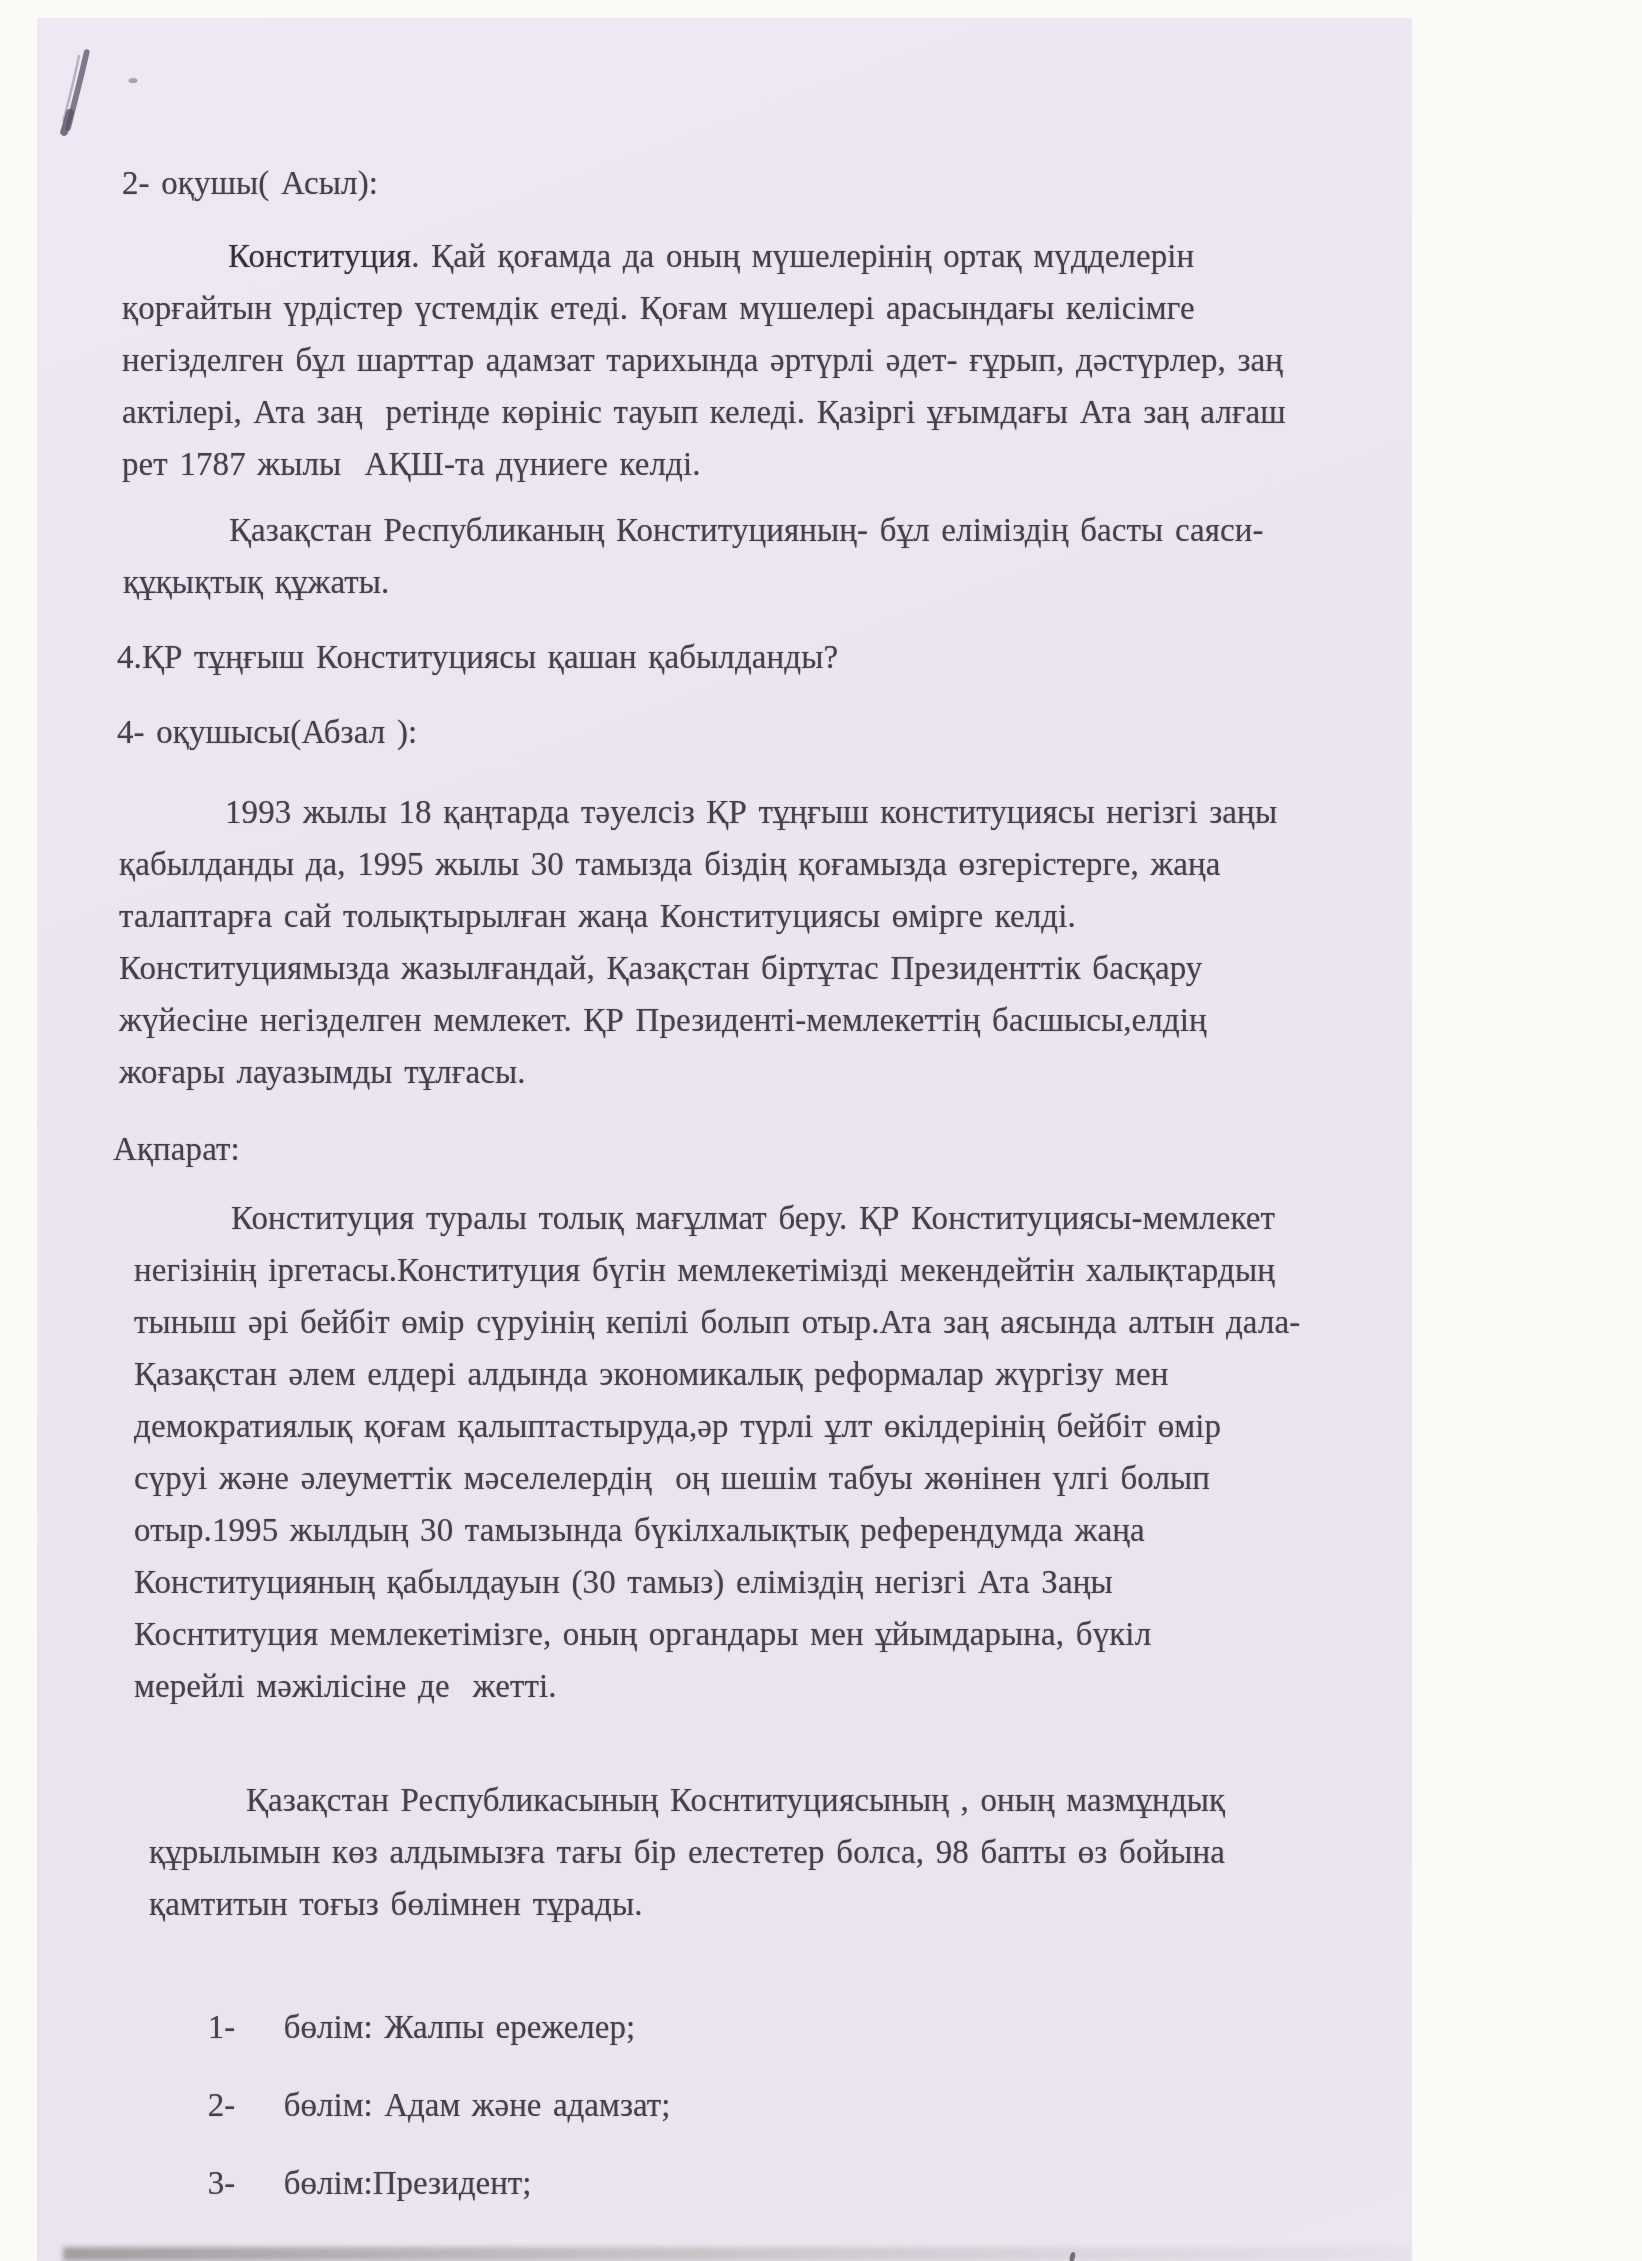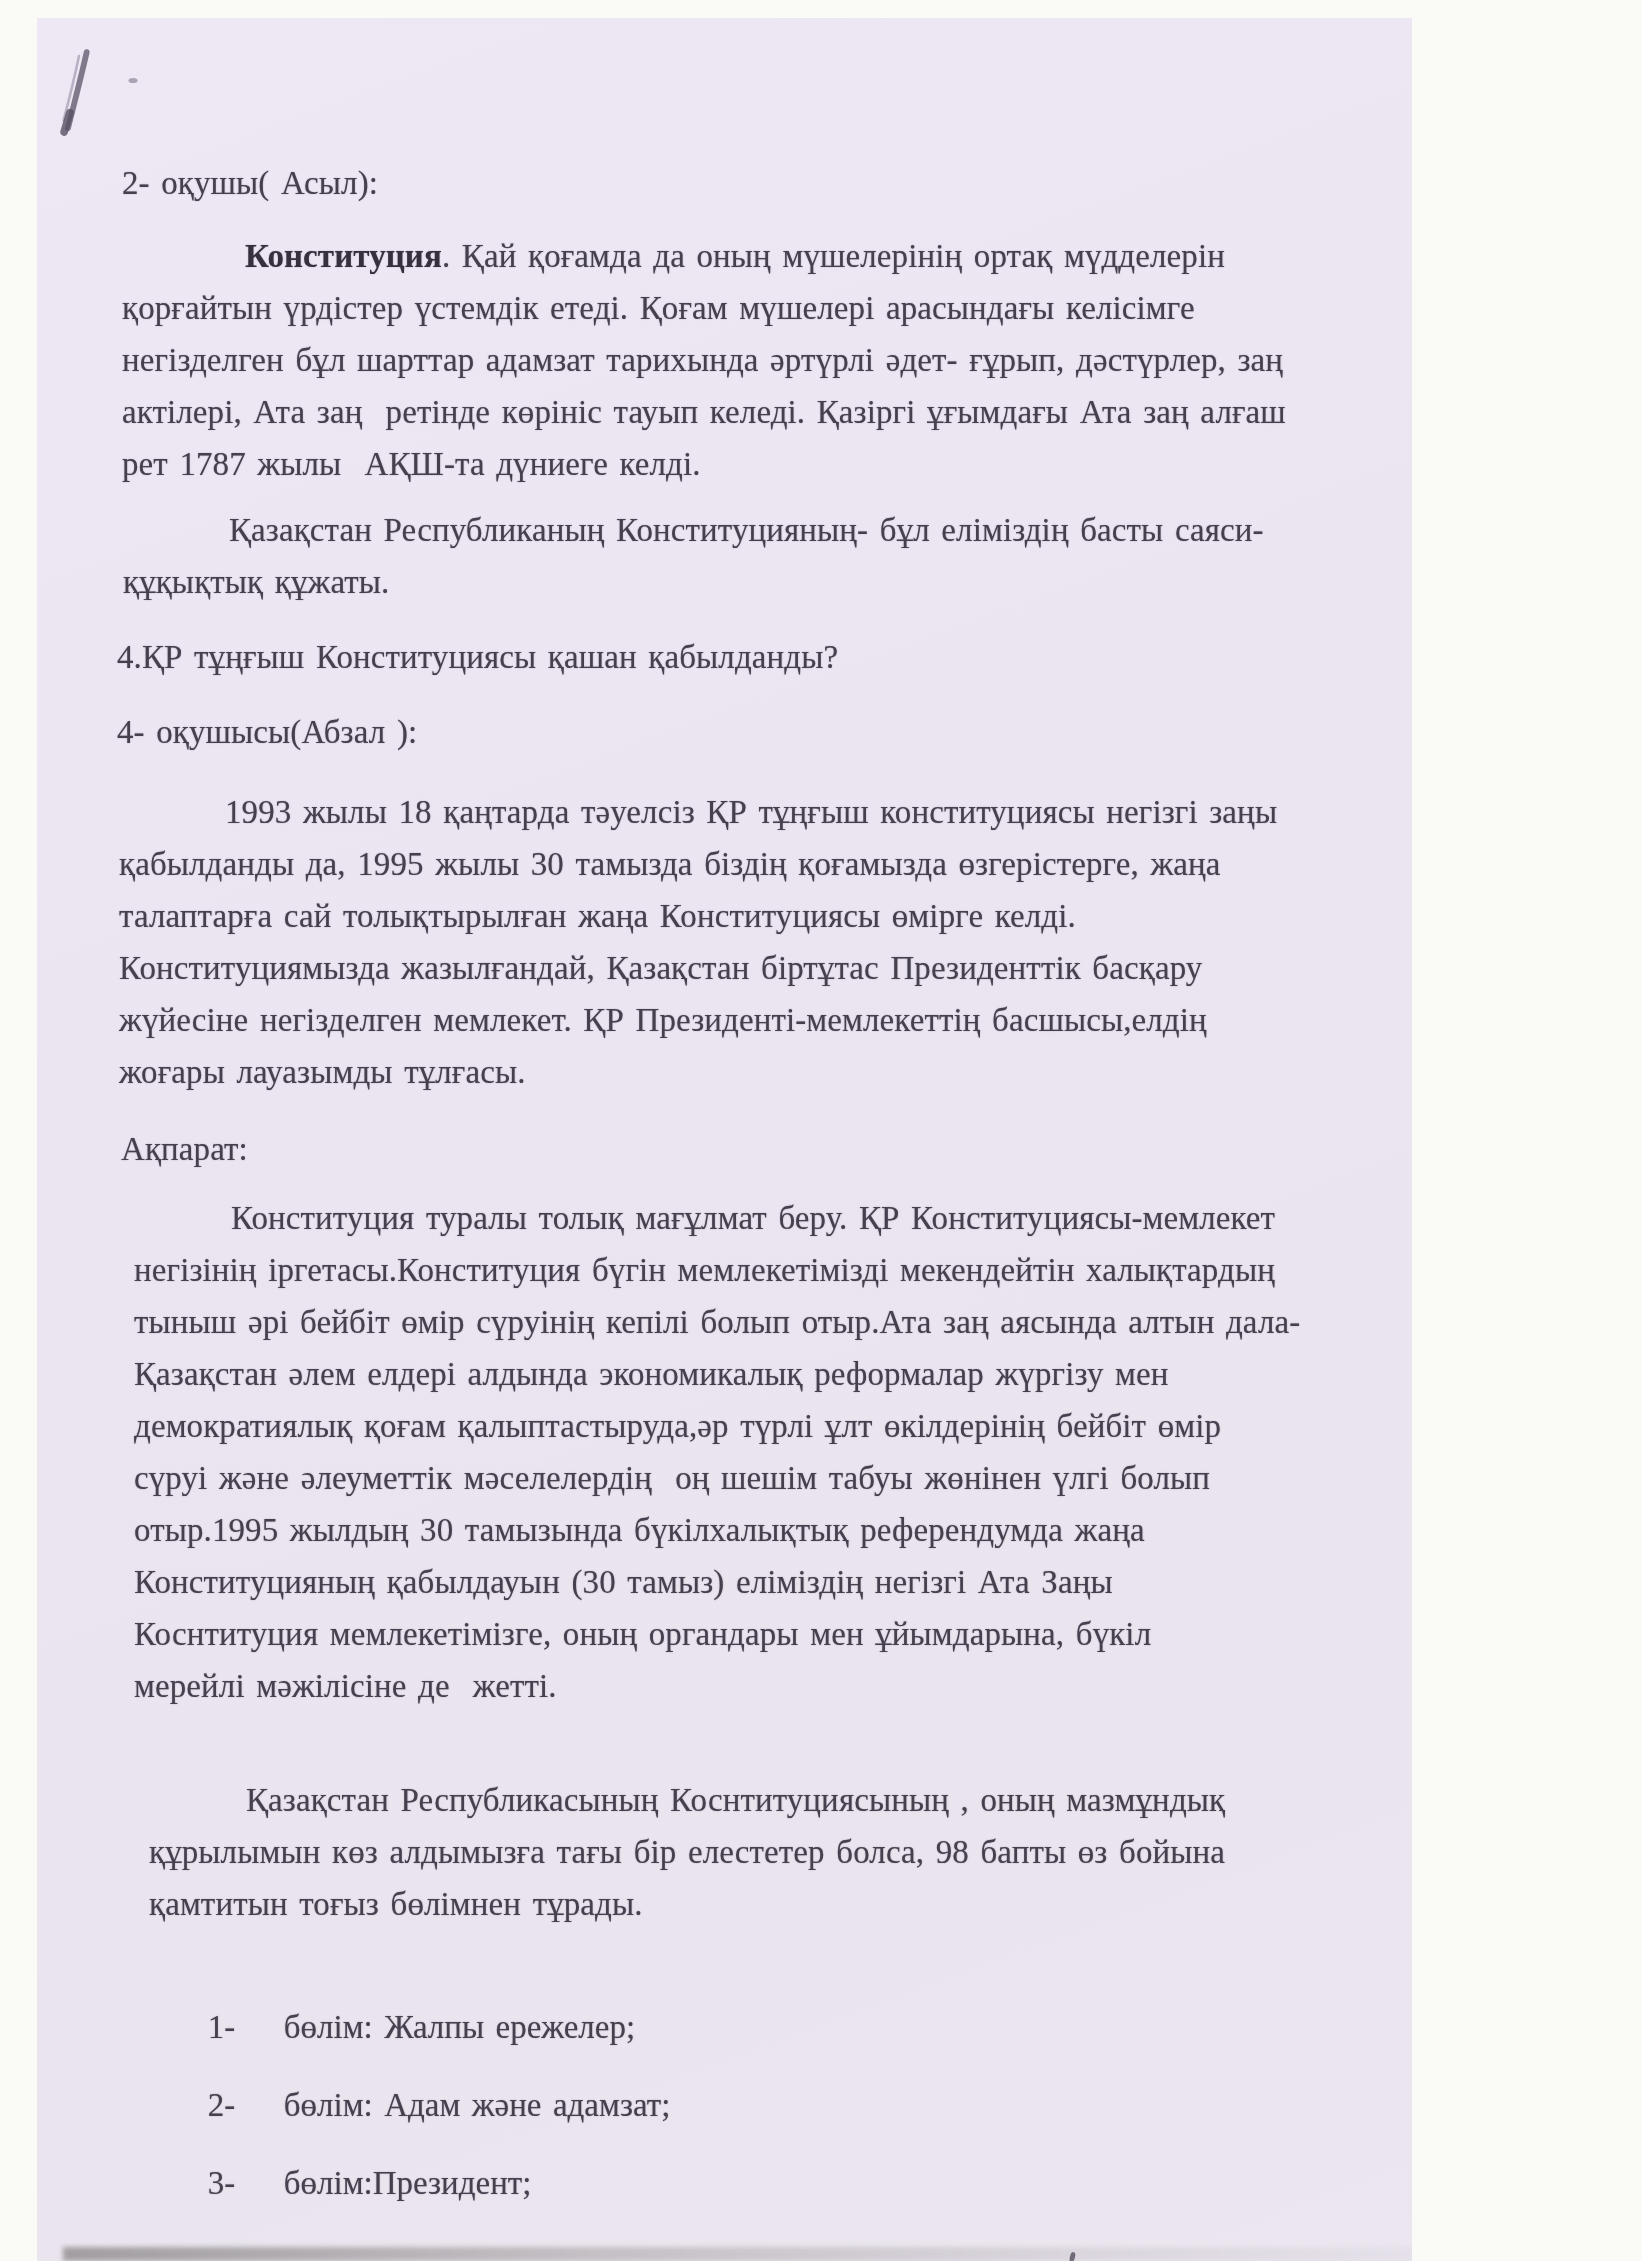--- a/index.html
+++ b/index.html
@@ -6,21 +6,21 @@
   .scan{position:relative;width:1412px;height:2261px;background:#fafaf7;overflow:hidden;
         font-family:"Liberation Serif","DejaVu Serif",serif;color:#46404e;}
   .paper{position:absolute;left:37px;top:18px;width:1594px;height:2243px;
          background:linear-gradient(160deg,#ede8f3 0%,#eae5f0 40%,#e9e4ee 75%,#ebe6f0 100%);}
   .txt,.ln{white-space:pre;font-size:33px;line-height:52px;letter-spacing:0.1px;word-spacing:3.2px;
            text-shadow:0 0 1.3px rgba(64,56,78,.45);}
   .txt{position:absolute;}
   .para{position:absolute;}
   .ind{padding-left:106px;}
   .ind2{padding-left:97px;font-family:Liberation Serif, serif;}
-  .b{font-weight:bold;color:#352f3e;margin-left:17px;}
+  .b{font-weight:normal;color:#352f3e;}
   .list-item{position:absolute;left:102px;font-size:33px;line-height:52px;white-space:pre;
              word-spacing:3.2px;text-shadow:0 0 1.3px rgba(64,56,78,.45);}
   .num{display:inline-block;width:76px;}
   .pen-mark{position:absolute;left:13px;top:29px;}
   .fold-line{position:absolute;left:1555px;top:23px;bottom:0;width:5.8px;
              background:rgba(147,141,162,.32);filter:blur(1.9px);}
   .bottom-shadow{position:absolute;left:26px;bottom:0;width:1520px;height:14px;
              background:linear-gradient(90deg,rgba(104,101,97,.55),rgba(134,131,127,.38) 35%,rgba(160,157,153,.18) 70%,rgba(170,167,163,0));
              filter:blur(2.6px);}
   .ink-speck{position:absolute;left:1033px;top:2234px;width:4.5px;height:9.7px;border-radius:50%;
@@ -64,21 +64,21 @@
 
     <div class="para" style="top:768px;left:82px;line-height:52px">
       <div class="ln ind">1993 жылы 18 қаңтарда тәуелсіз ҚР тұңғыш конституциясы негізгі заңы</div>
       <div class="ln">қабылданды да, 1995 жылы 30 тамызда біздің қоғамызда өзгерістерге, жаңа</div>
       <div class="ln">талаптарға сай толықтырылған жаңа Конституциясы өмірге келді.</div>
       <div class="ln">Конституциямызда жазылғандай, Қазақстан біртұтас Президенттік басқару</div>
       <div class="ln">жүйесіне негізделген мемлекет. ҚР Президенті-мемлекеттің басшысы,елдің</div>
       <div class="ln">жоғары лауазымды тұлғасы.</div>
     </div>
 
-    <div class="txt" style="top:1105px;left:84px">Ақпарат:</div>
+    <div class="txt" style="top:1105px;left:76px">Ақпарат:</div>
 
     <div class="para" style="top:1174px;left:97px;line-height:52px">
       <div class="ln ind2">Конституция туралы толық мағұлмат беру. ҚР Конституциясы-мемлекет</div>
       <div class="ln">негізінің іргетасы.Конституция бүгін мемлекетімізді мекендейтін халықтардың</div>
       <div class="ln">тыныш әрі бейбіт өмір сүруінің кепілі болып отыр.Ата заң аясында алтын дала-</div>
       <div class="ln">Қазақстан әлем елдері алдында экономикалық реформалар жүргізу мен</div>
       <div class="ln">демократиялық қоғам қалыптастыруда,әр түрлі ұлт өкілдерінің бейбіт өмір</div>
       <div class="ln">сүруі және әлеуметтік мәселелердің  оң шешім табуы жөнінен үлгі болып</div>
       <div class="ln">отыр.1995 жылдың 30 тамызында бүкілхалықтық референдумда жаңа</div>
       <div class="ln">Конституцияның қабылдауын (30 тамыз) еліміздің негізгі Ата Заңы</div>

